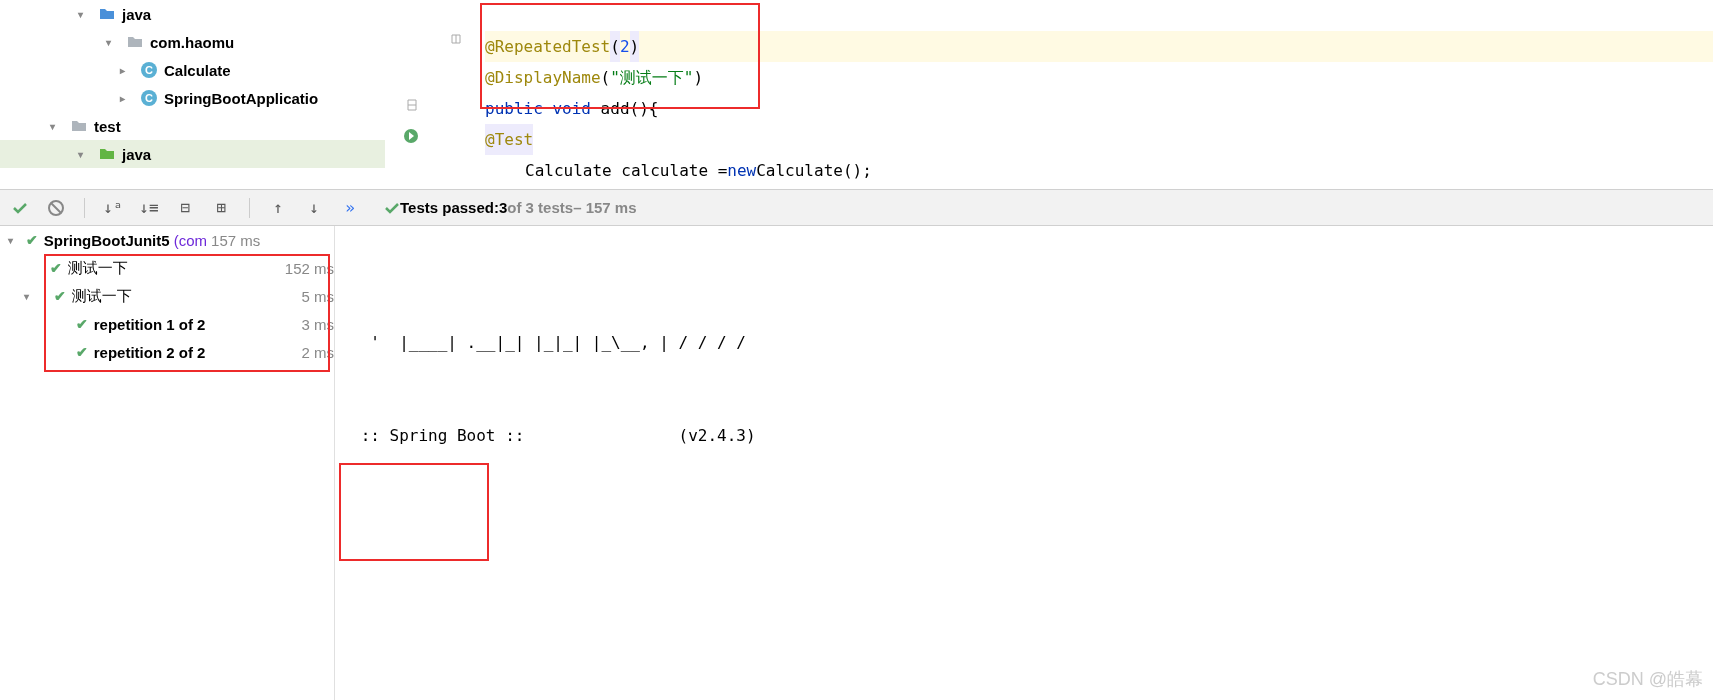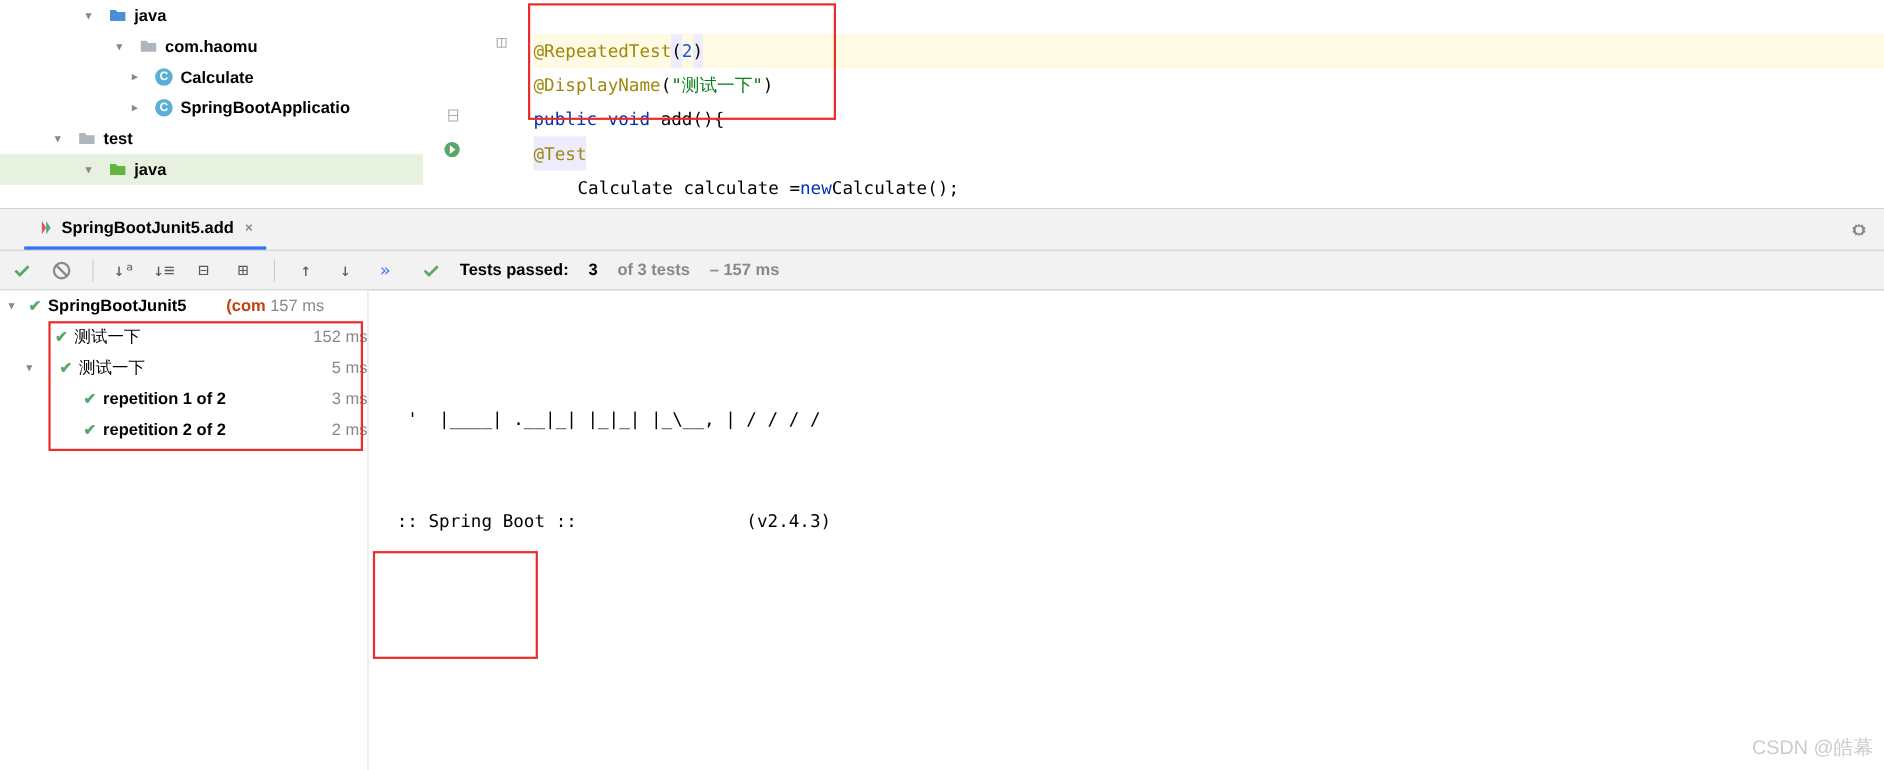--- a/index.html
+++ b/index.html
@@ -39,32 +39,32 @@
     
     .tab-bar { height: 38px; background: #f2f2f2; border-bottom: 1px solid #d0d0d0; display: flex; align-items: center; padding-left: 22px; position: relative; }
     .tab { display: flex; align-items: center; height: 100%; padding: 0 12px; border-bottom: 3px solid #3574f0; font-family: -apple-system, sans-serif; font-weight: 600; font-size: 15px; }
     .tab-icon { margin-right: 6px; color: #3574f0; }
     .tab-close { margin-left: 10px; color: #888; font-size: 12px; }
     .tab-settings { position: absolute; right: 15px; color: #888; }
     
     .toolbar { height: 36px; background: #f2f2f2; border-bottom: 1px solid #d0d0d0; display: flex; align-items: center; padding-left: 8px; gap: 12px; }
     .toolbar-btn { width: 24px; height: 24px; display: flex; align-items: center; justify-content: center; color: #5a5a5a; cursor: pointer; font-size: 16px; }
     .toolbar-sep { width: 1px; height: 20px; background: #ccc; margin: 0 4px; }
-    .test-status { display: flex; align-items: flex-end; gap: 18px; font-family: -apple-system, sans-serif; font-weight: 600; font-size: 15px; margin-left: 10px; }
+    .test-status { display: flex; align-items: flex-end; gap: 0; font-family: -apple-system, sans-serif; font-weight: 600; font-size: 15px; margin-left: 10px; }
     .status-bold { color: #000; }
     .status-gray { color: #888; }
     
     .lower-section { flex: 1; display: flex; overflow: hidden; }
     .test-tree { width: 335px; background: #fff; overflow: hidden; position: relative; border-right: 1px solid #e0e0e0; }
     .test-tree-item { display: flex; align-items: center; height: 28px; padding-left: 8px; font-family: -apple-system, sans-serif; font-weight: 600; font-size: 15px; white-space: nowrap; }
     .test-tree-item.root { font-weight: bold; }
     .test-chevron { width: 14px; color: #888; font-size: 10px; margin-right: 4px; }
     .test-check { color: #59a869; margin-right: 6px; font-size: 14px; }
     .test-time { margin-left: auto; color: #888; font-size: 15px; font-weight: normal; }
-    .test-gray { color: #c2410c; font-weight: bold; margin-left: 32px; }
+    .test-gray { color: #6d28d9; font-weight: normal; }
     .red-box-tests { position: absolute; border: 2px solid #ed2b2b; top: 28px; left: 44px; width: 286px; height: 118px; pointer-events: none; }
     
     .console-output { flex: 1; padding: 8px 16px; font-size: 16px; line-height: 31px; overflow: hidden; white-space: pre; position: relative; }
     .red-box-output { position: absolute; border: 2px solid #ed2b2b; top: 237px; left: 4px; width: 150px; height: 98px; pointer-events: none; }
     .watermark { position: absolute; bottom: 5px; right: 10px; color: #ccc; font-size: 18px; font-family: sans-serif; }
     
     svg { display: block; }
   </style>
 </head>
 <body>
@@ -171,37 +171,20 @@
         </div>
         <div class="code-line">
           <span style="padding-left:40px;">Calculate calculate = </span>
             <span class="c-keyword">new</span>
             <span> Calculate();</span>
         </div>
       </div>
     </div>
   </div>
 
-  <div class="tab-bar">
-    <div class="tab">
-      <span class="tab-icon">
-        <svg width="16" height="16" viewBox="0 0 16 16">
-            <path fill="#db5860" d="M4 2l4 6-4 6"></path>
-            <path fill="#59a869" d="M8 2l4 6-4 6"></path>
-          </svg>
-      </span>
-      <span>SpringBootJunit5.add</span>
-      <span class="tab-close">×</span>
-    </div>
-    <span class="tab-settings">
-      <svg width="16" height="16" viewBox="0 0 16 16">
-          <path fill="#888" d="M8 5a3 3 0 110 6 3 3 0 010-6zm0-3l1 2 2-1 1 2 2 1-1 2 1 2-2 1-1 2-2-1-1 2-1-2-2 1-1-2-2-1 1-2-1-2 2-1 1-2 2 1z" fill-rule="evenodd"></path>
-        </svg>
-    </span>
-  </div>
 
   <div class="toolbar">
     <span class="toolbar-btn">
         <svg width="18" height="18" viewBox="0 0 18 18">
           <path fill="none" stroke="#59a869" stroke-width="2.5" d="M3 9l4 4 8-8"></path>
         </svg>
       </span>
     <span class="toolbar-btn">
         <svg width="18" height="18" viewBox="0 0 18 18">
           <circle cx="9" cy="9" r="7" fill="none" stroke="#888" stroke-width="2"></circle>

